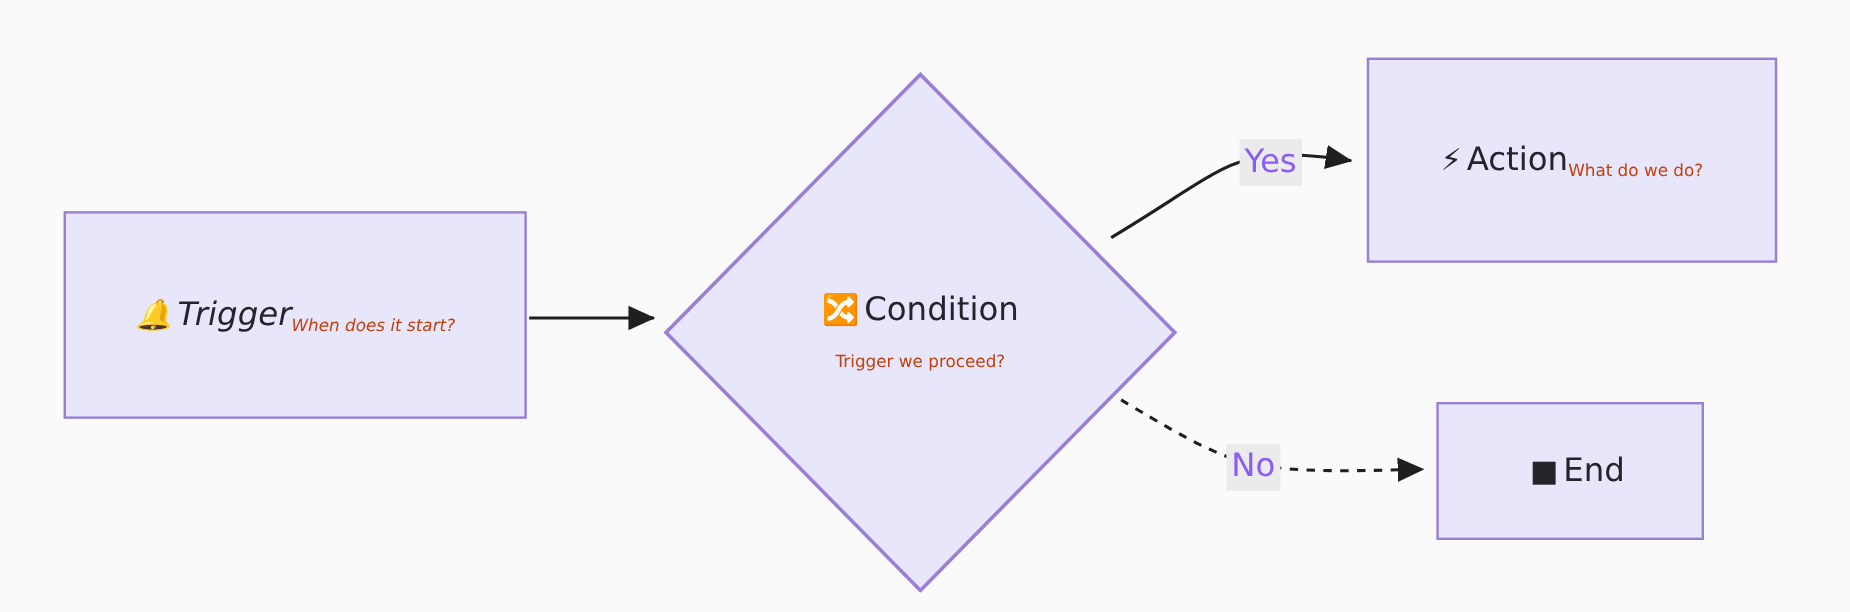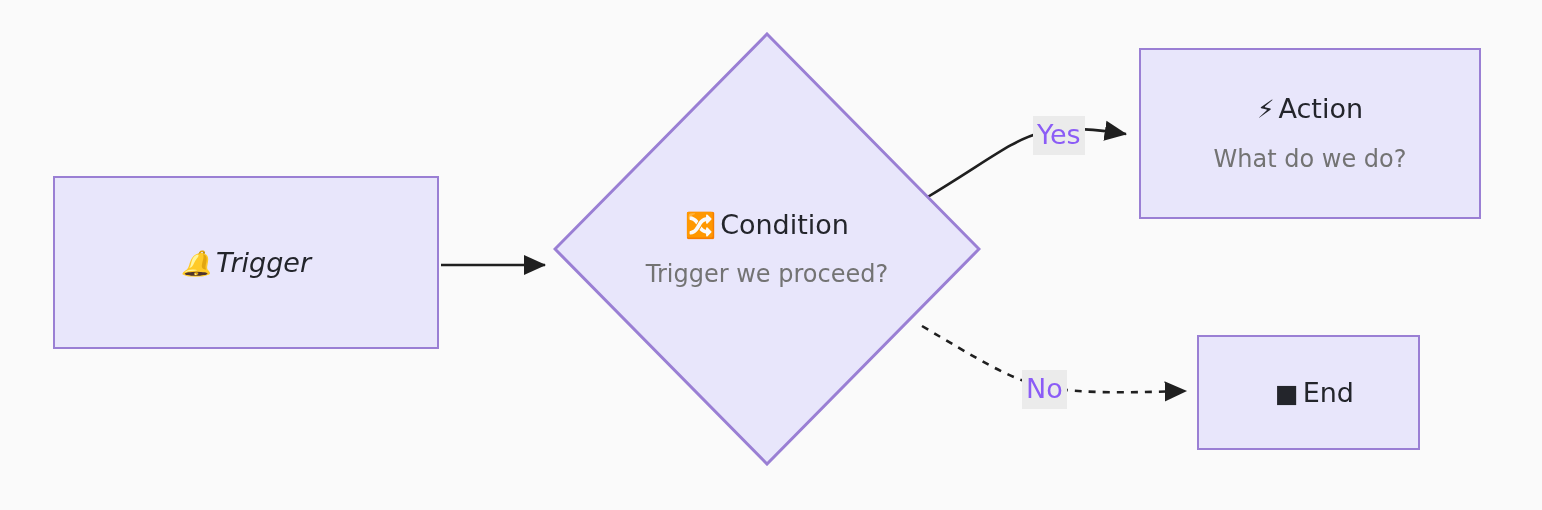--- a/index.html
+++ b/index.html
@@ -27,21 +27,21 @@
     width: 1542px;
     height: 510px;
     pointer-events: none;
   }
   .node {
     position: absolute;
     box-sizing: border-box;
     background: #e8e6fb;
     border: 2px solid #9a7fd4;
     display: flex;
-    flex-direction: column;
+    flex-direction: row;
     align-items: center;
     justify-content: center;
     text-align: left;
   }
   .node.diamond {
     background: transparent;
     border: none;
   }
   .diamond-shape {
     position: absolute;
@@ -64,22 +64,22 @@
     font-size: 27px;
     color: #23252b;
     line-height: 1.15;
     white-space: nowrap;
   }
   .node-title .emoji {
     font-size: 25px;
     margin-right: 4px;
   }
   .node-sub {
-    font-size: 24px;
-    color: #737373;
+    font-size: 14px;
+    color: #c2410c;
     margin-top: 20px;
     line-height: 1.2;
     white-space: nowrap;
   }
   .edge-label {
     position: absolute;
     background: #ebebeb;
     color: #8b5cf6;
     font-size: 27px;
     line-height: 1.15;
@@ -108,23 +108,24 @@
 
     <path d="M926,198 C986,162 1012,140 1040,133 C1070,126 1100,130 1126,134" fill="none" stroke="#1f1f1f" stroke-width="2.6" marker-end="url(#arrowhead)"></path>
 
     <path d="M922,326 C976,358 1008,378 1040,386 C1082,395 1140,392 1186,391" fill="none" stroke="#1f1f1f" stroke-width="2.6" stroke-dasharray="7,7" marker-end="url(#arrowhead-dash)"></path>
   </svg>
 
   <div class="node" id="node-trigger" style="left:53px; top:176px; width:386px; height:173px;font-style:italic;">
     <div class="node-title">
       <span class="emoji">🔔</span><span>Trigger</span>
     </div>
+    <div class="node-sub">When does it start?</div>
   </div>
 
-  <div class="node diamond" id="node-condition" style="left:553px; top:32px; width:428px; height:434px;">
+  <div class="node diamond" id="node-condition" style="left:553px; top:60px; width:428px; height:434px;">
     <svg class="diamond-shape" viewBox="0 0 428 434" preserveAspectRatio="none" xmlns="http://www.w3.org/2000/svg">
       <polygon points="214,2 426,217 214,432 2,217" fill="#e8e6fb" stroke="#9a7fd4" stroke-width="3"></polygon>
     </svg>
     <div class="diamond-content">
       <div class="node-title">
         <span class="emoji">🔀</span><span>Condition</span>
       </div>
       <div class="node-sub">Trigger we proceed?</div>
     </div>
   </div>

